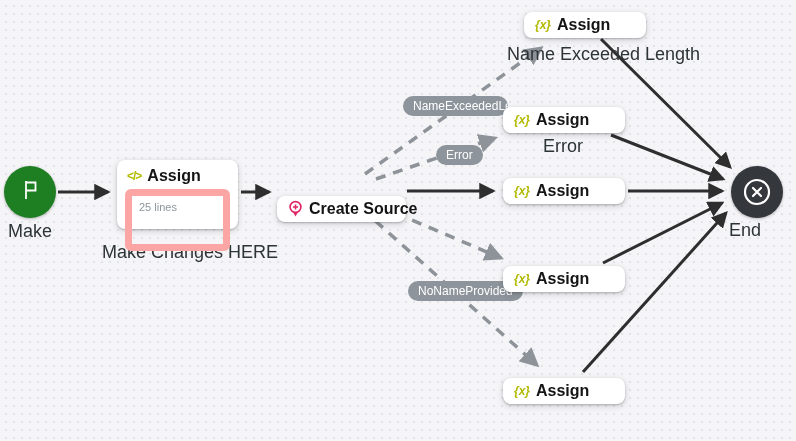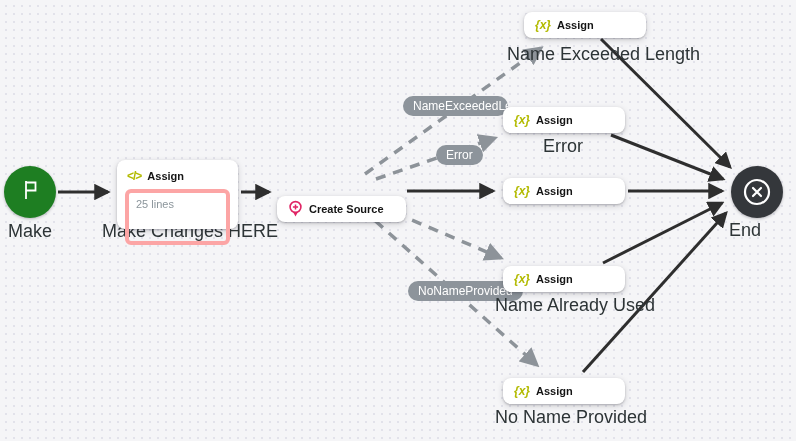--- a/index.html
+++ b/index.html
@@ -15,25 +15,25 @@
   .pill{
     position:absolute;z-index:1;background:#8d949b;color:#fff;
     font-size:12px;line-height:20px;padding:0 10px;border-radius:11px;
     white-space:nowrap;overflow:hidden;
   }
   .card{
     position:absolute;z-index:2;background:#fff;border-radius:8px;
     box-shadow:0 1px 2px rgba(40,40,50,.25), 0 2px 6px rgba(40,40,50,.18);
   }
   .card-row{display:flex;align-items:center;gap:6px;height:26px;padding:0 11px;}
-  .card-title{font-size:11px;font-weight:700;color:#141414;white-space:nowrap;}
+  .card-title{font-size:16px;font-weight:700;color:#141414;white-space:nowrap;}
   .icon-code{color:#b2ba00;font-weight:700;font-size:12px;letter-spacing:-1px;}
   .icon-x{color:#b2ba00;font-weight:700;font-style:italic;font-size:12px;}
   .snippet-inner{
-    margin:1px 8px 8px;border:4px solid #fca5a5;border-radius:6px;
+    margin:1px 8px 8px;border:7px solid #fca5a5;border-radius:6px;
     height:38px;padding:5px 7px;font-size:11px;color:#8b959b;
   }
   .circle-node{
     position:absolute;z-index:2;width:52px;height:52px;border-radius:50%;
     display:flex;align-items:center;justify-content:center;
     box-shadow:0 1px 3px rgba(40,40,50,.3);
   }
   .node-label{
     position:absolute;z-index:1;font-size:18px;color:#2d3436;
     text-align:center;white-space:nowrap;
@@ -87,21 +87,21 @@
   </div>
   <div class="node-label" style="left:0px;top:221px;width:60px;">Make</div>
 
   <div class="card" style="left:117px;top:160px;width:121px;height:69px;">
     <div class="card-row" style="height:24px;padding:4px 10px 0;">
       <span class="icon-code">&lt;/&gt;</span>
       <span class="card-title">Assign</span>
     </div>
     <div class="snippet-inner">25 lines</div>
   </div>
-  <div class="node-label" style="left:102px;top:221px;width:160px;">Make Changes HERE</div>
+  <div class="node-label" style="left:102px;top:242px;width:160px;">Make Changes HERE</div>
 
   <div class="card" style="left:277px;top:180px;width:129px;height:26px;margin-top:16px;">
     <div class="card-row">
       <span>
         <svg width="15" height="18" viewBox="0 0 15 18" style="display:block">
           <path d="M4.6 11.2 L7.5 16.5 L10.4 11.2 Z" fill="#e02565"></path>
           <circle cx="7.5" cy="7" r="5.4" fill="#fff" stroke="#e02565" stroke-width="1.6"></circle>
           <path d="M7.5 4.4 V9.6 M4.9 7 H10.1" stroke="#e02565" stroke-width="1.5" fill="none"></path>
         </svg>
       </span>
@@ -131,29 +131,27 @@
       <span class="card-title">Assign</span>
     </div>
   </div>
 
   <div class="card" style="left:503px;top:266px;width:122px;height:26px;">
     <div class="card-row">
       <span class="icon-x">{x}</span>
       <span class="card-title">Assign</span>
     </div>
   </div>
-  <div class="node-label" style="left:495px;top:295px;width:140px;">Name Already Used</div>
 
   <div class="card" style="left:503px;top:378px;width:122px;height:26px;">
     <div class="card-row">
       <span class="icon-x">{x}</span>
       <span class="card-title">Assign</span>
     </div>
   </div>
-  <div class="node-label" style="left:495px;top:407px;width:140px;">No Name Provided</div>
 
   <div class="circle-node" style="left:731px;top:166px;background:#34373b;">
     <span>
       <svg width="36" height="36" viewBox="0 0 36 36" style="display:block">
         <circle cx="18" cy="18" r="12" fill="none" stroke="#fff" stroke-width="2.2"></circle>
         <path d="M14 14 L22 22 M22 14 L14 22" stroke="#fff" stroke-width="2.2" stroke-linecap="round" fill="none"></path>
       </svg>
     </span>
   </div>
   <div class="node-label" style="left:714px;top:220px;width:62px;">End</div>

